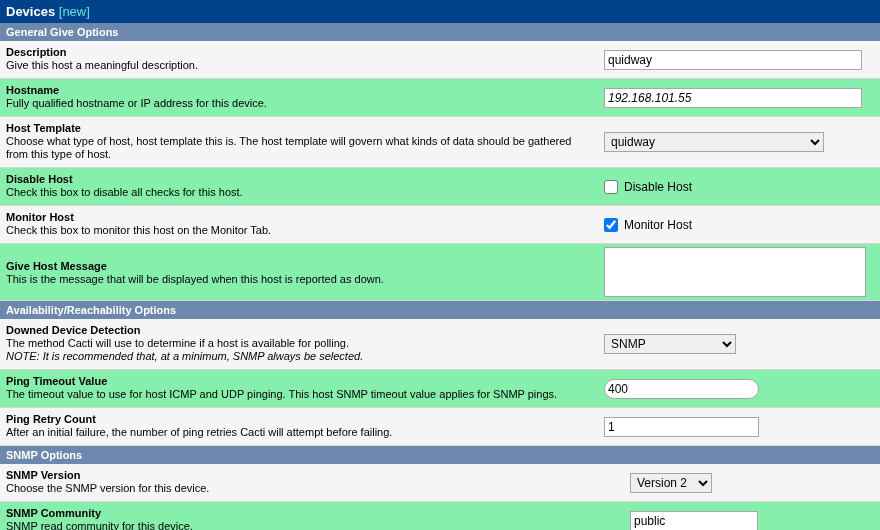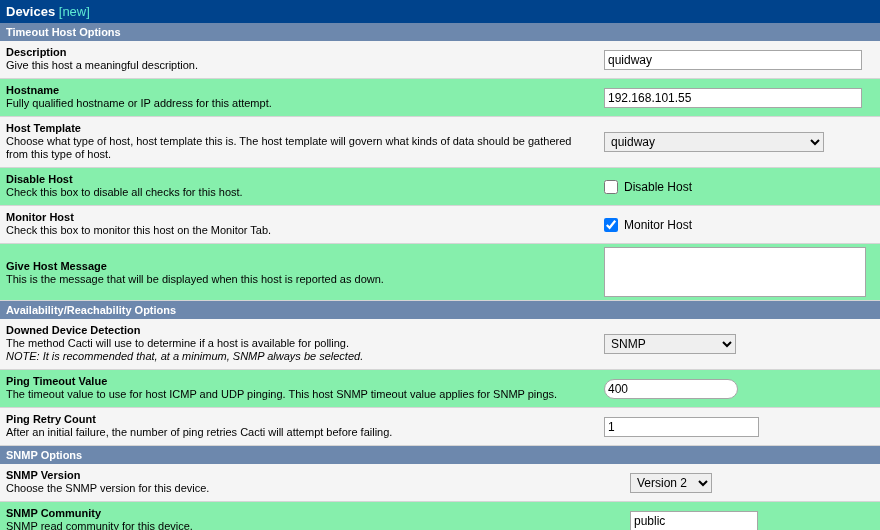--- a/index.html
+++ b/index.html
@@ -22,39 +22,39 @@
   .chk-wrap input[type=checkbox] { width: 14px; height: 14px; }
 </style>
 </head>
 <body>
 
 <div class="header-bar">
   <span>Devices</span>
   <span class="sub">[new]</span>
 </div>
 
-<div class="section-bar">Timeout Host Options</div>
+<div class="section-bar">General Give Options</div>
 
 <div class="row light">
   <div class="lcell">
     <div class="fl">Description</div>
     <div class="fd">Give this host a meaningful description.</div>
   </div>
   <div class="rcell">
     <input type="text" style="width: 258px;" value="quidway">
   </div>
 </div>
 
 <div class="row dark">
   <div class="lcell">
     <div class="fl">Hostname</div>
-    <div class="fd">Fully qualified hostname or IP address for this attempt.</div>
+    <div class="fd">Fully qualified hostname or IP address for this device.</div>
   </div>
   <div class="rcell">
-    <input type="text" style="width: 258px;" value="192.168.101.55">
+    <input type="text" style="width: 258px; font-style: italic;" value="192.168.101.55">
   </div>
 </div>
 
 <div class="row light">
   <div class="lcell">
     <div class="fl">Host Template</div>
     <div class="fd">Choose what type of host, host template this is. The host template will govern what kinds of data should be gathered from this type of host.</div>
   </div>
   <div class="rcell">
     <select style="width:220px">
@@ -113,21 +113,21 @@
     </select>
   </div>
 </div>
 
 <div class="row dark">
   <div class="lcell">
     <div class="fl">Ping Timeout Value</div>
     <div class="fd">The timeout value to use for host ICMP and UDP pinging. This host SNMP timeout value applies for SNMP pings.</div>
   </div>
   <div class="rcell">
-    <input type="text" style="width: 134px; border-radius: 10px;" value="400">
+    <input type="text" style="width: 155px; border-radius: 10px;" value="400">
   </div>
 </div>
 
 <div class="row light">
   <div class="lcell">
     <div class="fl">Ping Retry Count</div>
     <div class="fd">After an initial failure, the number of ping retries Cacti will attempt before failing.</div>
   </div>
   <div class="rcell">
     <input type="text" style="width: 155px;" value="1">

